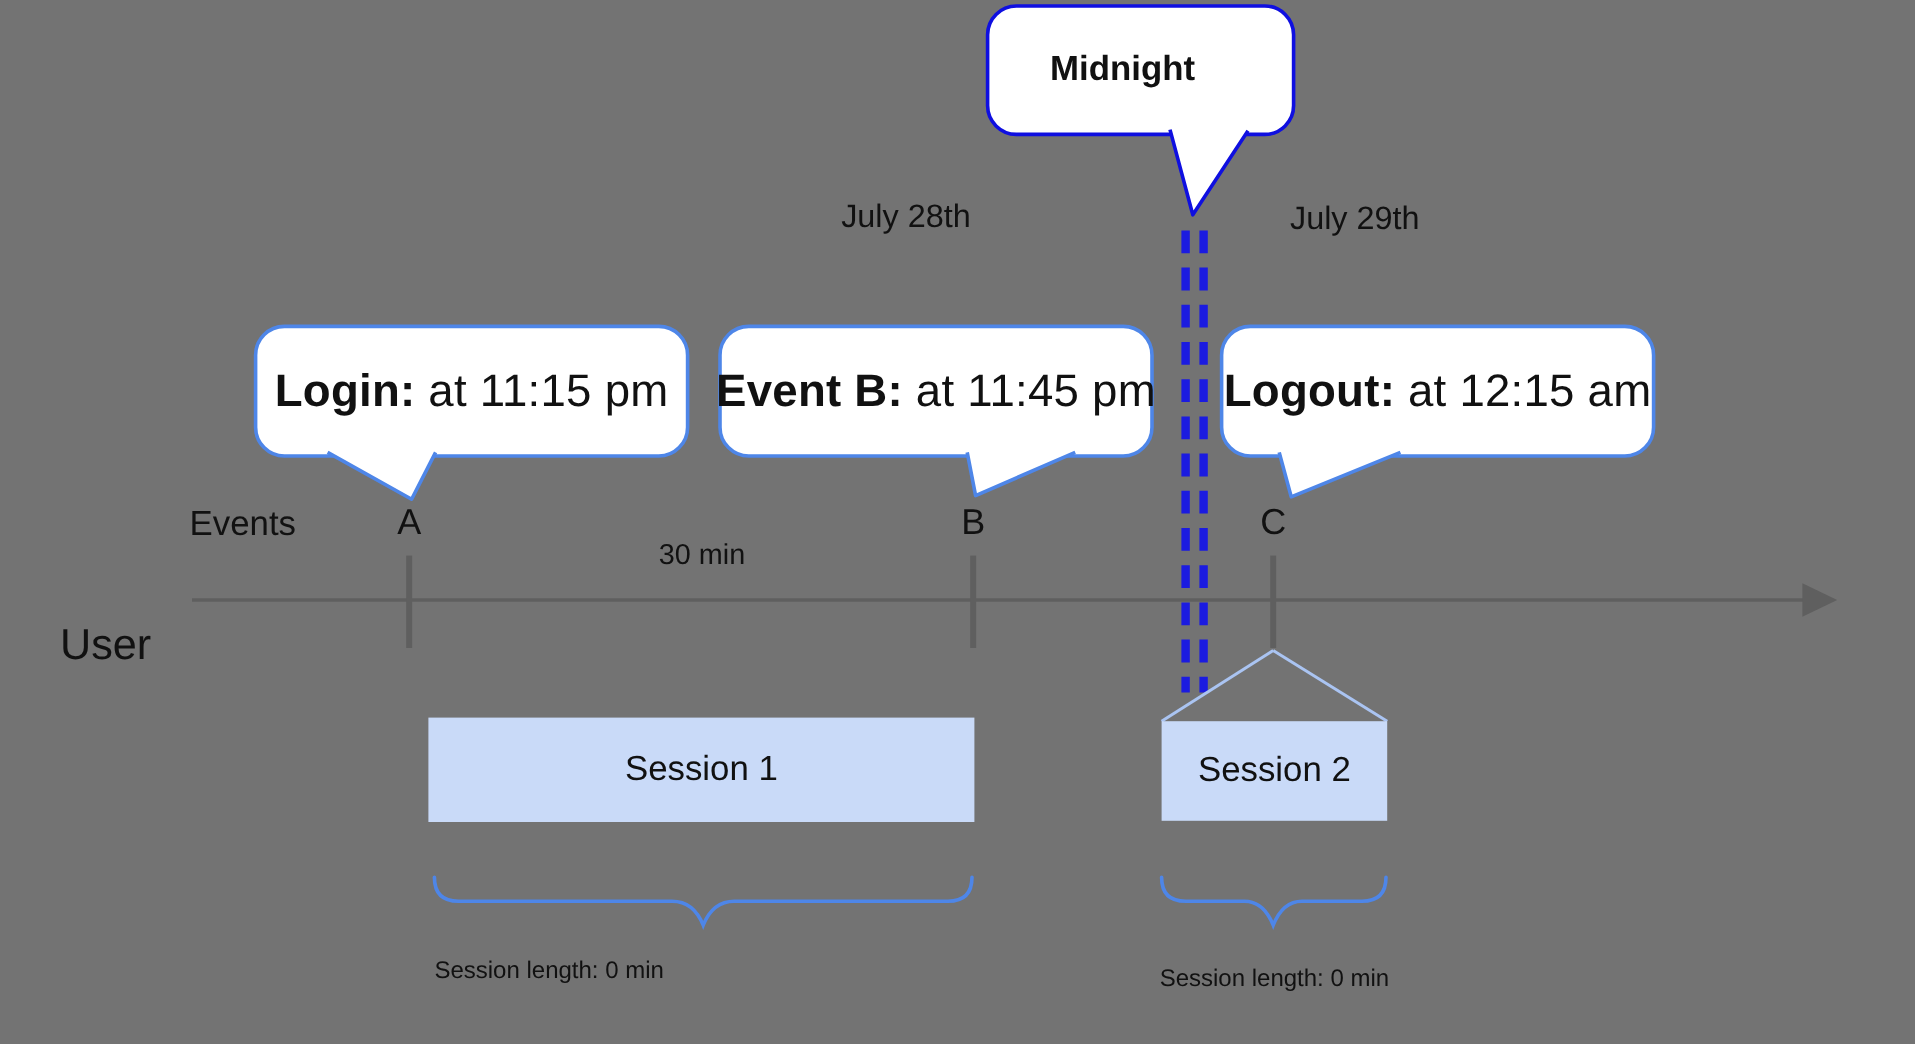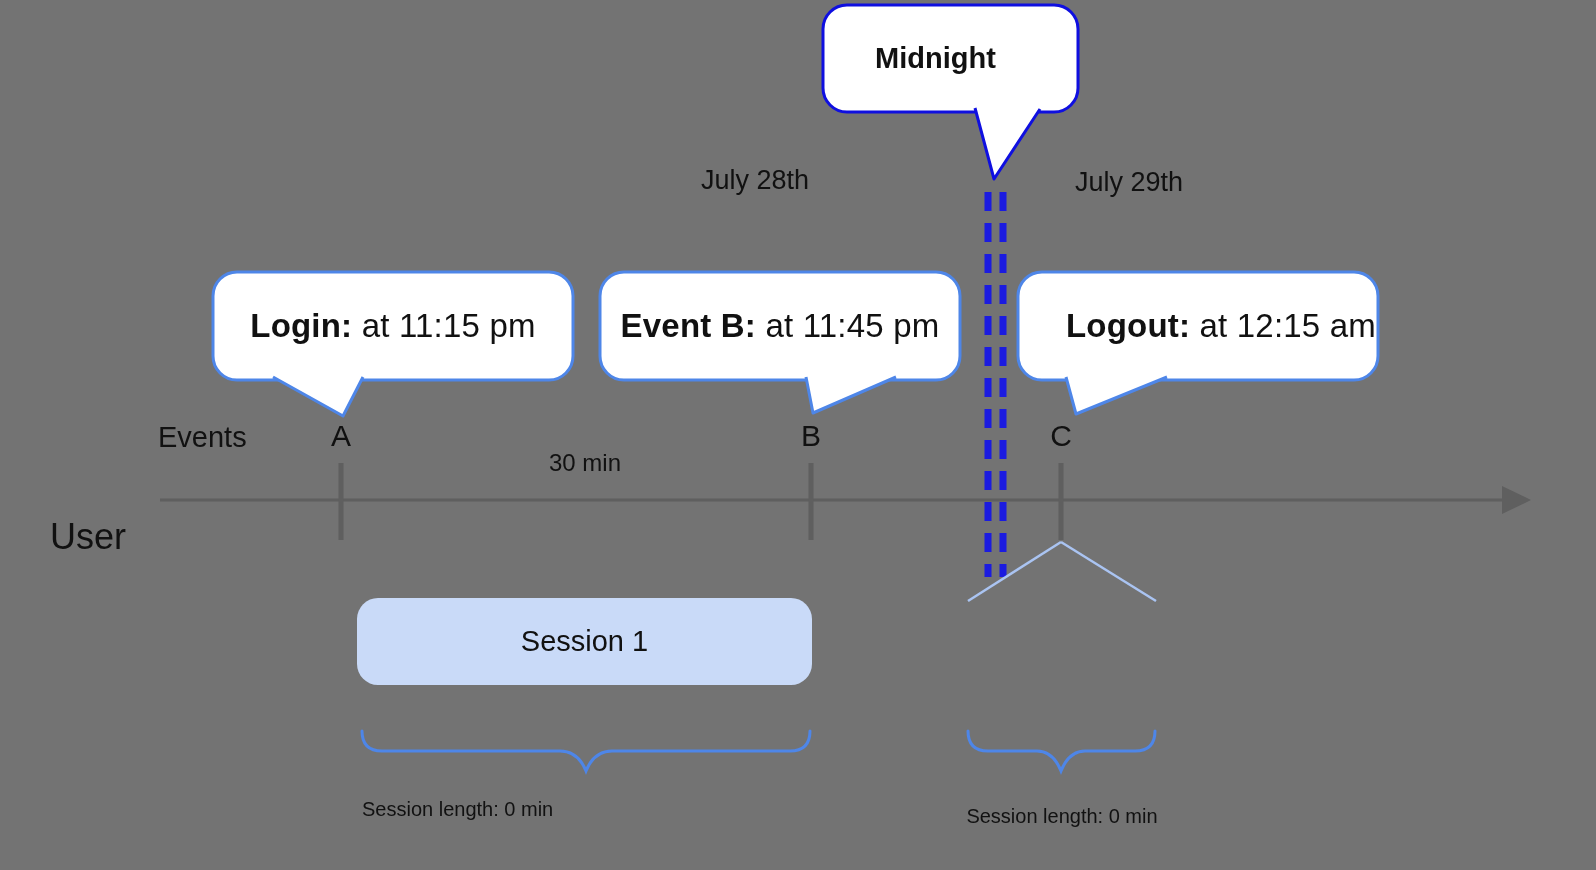--- a/index.html
+++ b/index.html
@@ -24,21 +24,21 @@
     height: 870px;
   }
   .abs { position: absolute; }
   .center-text {
     display: flex;
     align-items: center;
     justify-content: center;
     text-align: center;
   }
   .callout-text {
-    font-size: 33px;
+    font-size: 38px;
     letter-spacing: 0.2px;
     white-space: nowrap;
   }
   .callout-text b { font-weight: bold; }
   .date-label {
     font-size: 27px;
     white-space: nowrap;
   }
   .events-label {
     font-size: 29px;
@@ -110,32 +110,35 @@
 
   <div class="abs center-text date-label" style="left:655px; top:160px; width:200px; height:40px;">July 28th</div>
   <div class="abs center-text date-label" style="left:1029px; top:162px; width:200px; height:40px;">July 29th</div>
 
   <div class="abs center-text callout-text" style="left:213px; top:272px; width:360px; height:108px;">
     <span><b>Login:</b><span> at 11:15 pm</span></span>
   </div>
   <div class="abs center-text callout-text" style="left:600px; top:272px; width:360px; height:108px;">
     <span><b>Event B:</b><span> at 11:45 pm</span></span>
   </div>
-  <div class="abs center-text callout-text" style="left:1018px; top:272px; width:360px; height:108px;margin-left:23px;">
+  <div class="abs center-text callout-text" style="left:1018px; top:272px; width:360px; height:108px;">
     <span><b>Logout:</b><span> at 12:15 am</span></span>
   </div>
 
   <div class="abs events-label" style="left:116px; top:421px;margin-left:42px;">Events</div>
   <div class="abs user-label" style="left:50px; top:483px;margin-top:33px;">User</div>
   <div class="abs center-text interval-label" style="left:510px; top:448px; width:150px; height:30px;">30 min</div>
 
   <div class="abs center-text marker-letter" style="left:311px; top:419px;">A</div>
   <div class="abs center-text marker-letter" style="left:781px; top:419px;">B</div>
   <div class="abs center-text marker-letter" style="left:1031px; top:419px;">C</div>
 
-  <div class="abs session-bar" style="left:357px; top:598px; width:455px; height:87px;border-radius:21px;">
+  <div class="abs session-bar" style="left:357px; top:598px; width:455px; height:87px;">
     <span>Session 1</span>
+  </div>
+  <div class="abs session-bar" style="left:968px; top:601px; width:188px; height:83px;">
+    <span>Session 2</span>
   </div>
 
   <div class="abs length-label" style="left:362px; top:798px;">Session length: 0 min</div>
   <div class="abs center-text length-label" style="left:911px; top:798px; width:302px; height:36px;">Session length: 0 min</div>
 
 </div>
 
 </body></html>

